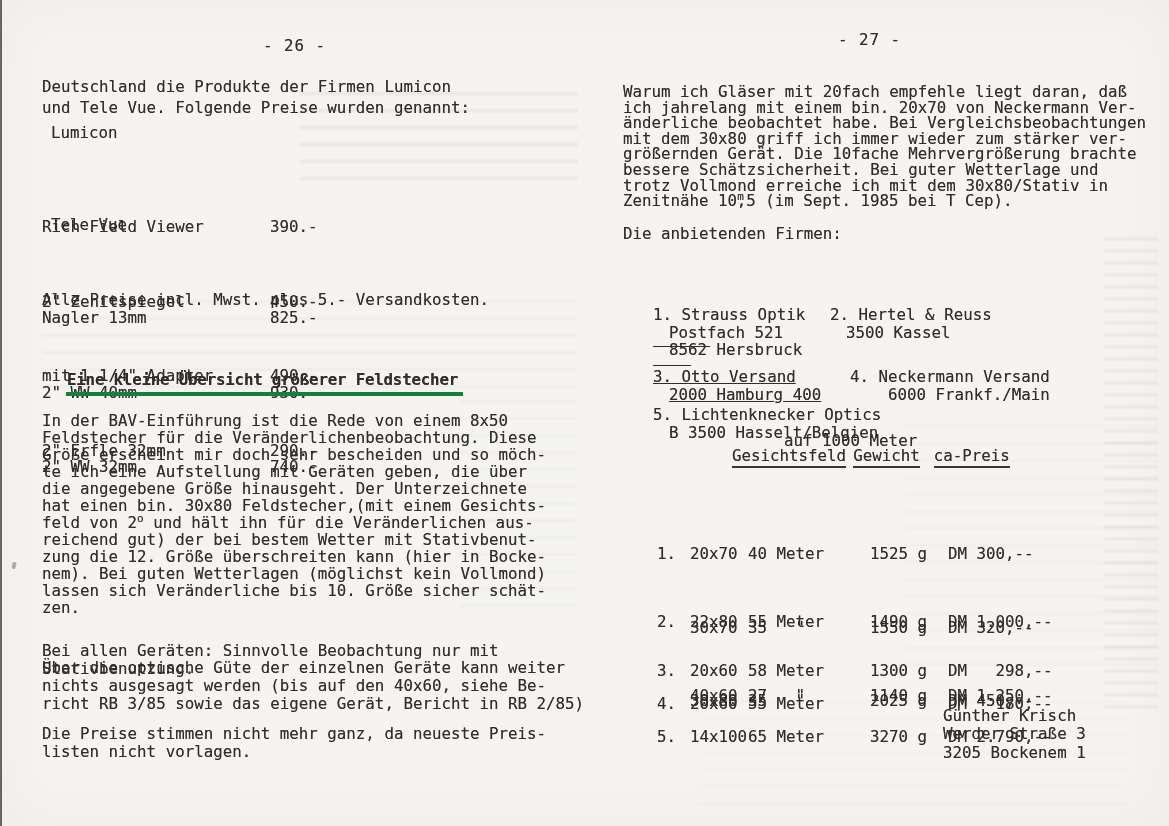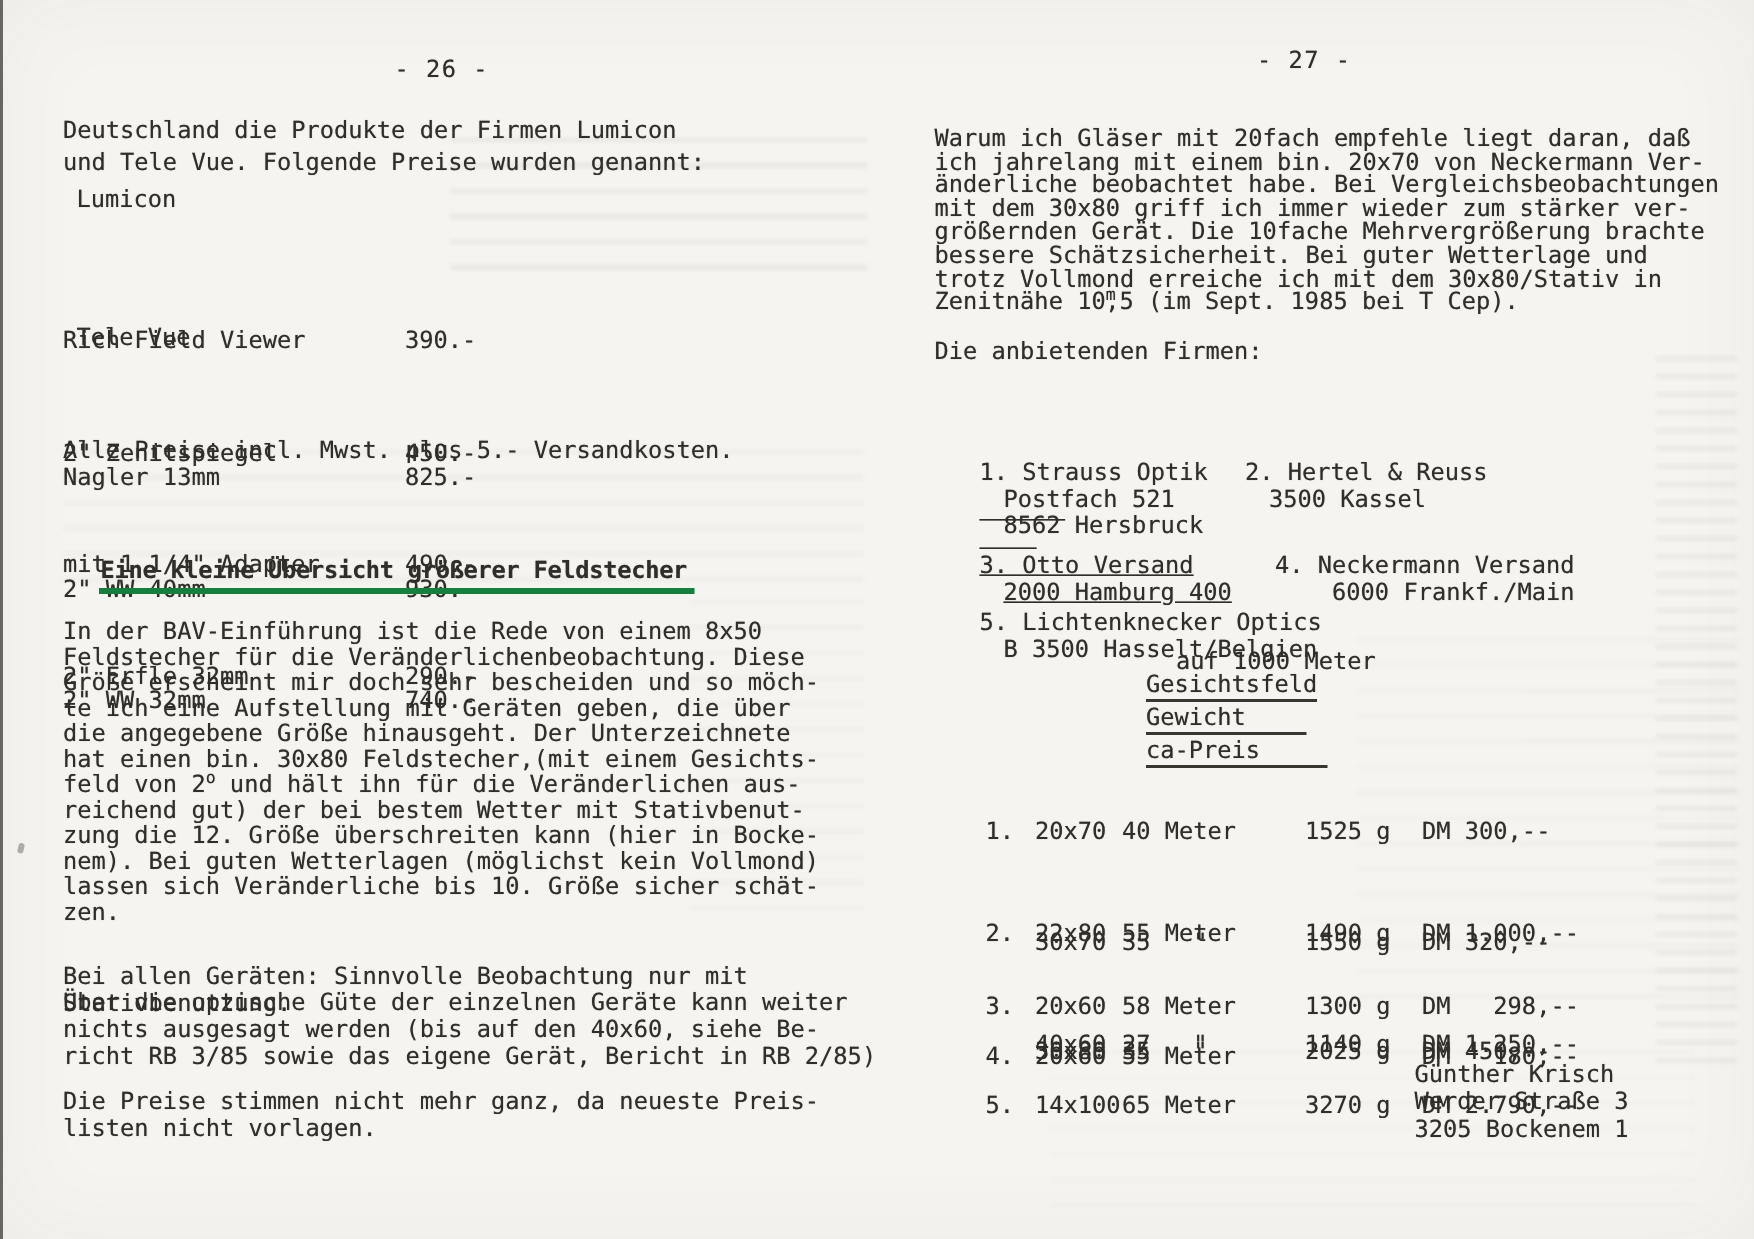--- a/index.html
+++ b/index.html
@@ -203,21 +203,21 @@
     <div class="fline">3. Otto Versand</div><div class="fline">2000 Hamburg 400</div></div>
     <div class="blk" style="left:850px;top:311px;text-align:right;">
       
     <div class="fline">4. Neckermann Versand</div><div class="fline">6000 Frankf./Main</div></div>
     <div class="blk" style="left:653px;top:349px;">
       
     <div class="fline">5. Lichtenknecker Optics</div><div class="fline">B 3500 Hasselt/Belgien</div></div>
 
     <div class="blk" style="left:784px;top:431px;">auf 1000 Meter</div>
 
-    <div class="blk colhead" style="left:764px;top:446px;flex-direction:column;">
+    <div class="blk colhead" style="left:732px;top:446px;">
       <span class="c1">Gesichtsfeld</span>
       <span class="c2">Gewicht</span>
       <span class="c3">ca-Preis</span>
     </div>
 
     <div class="blk" style="left:657px;top:470px;">
       
     
         <div class="trow">
           <span>1.</span>

